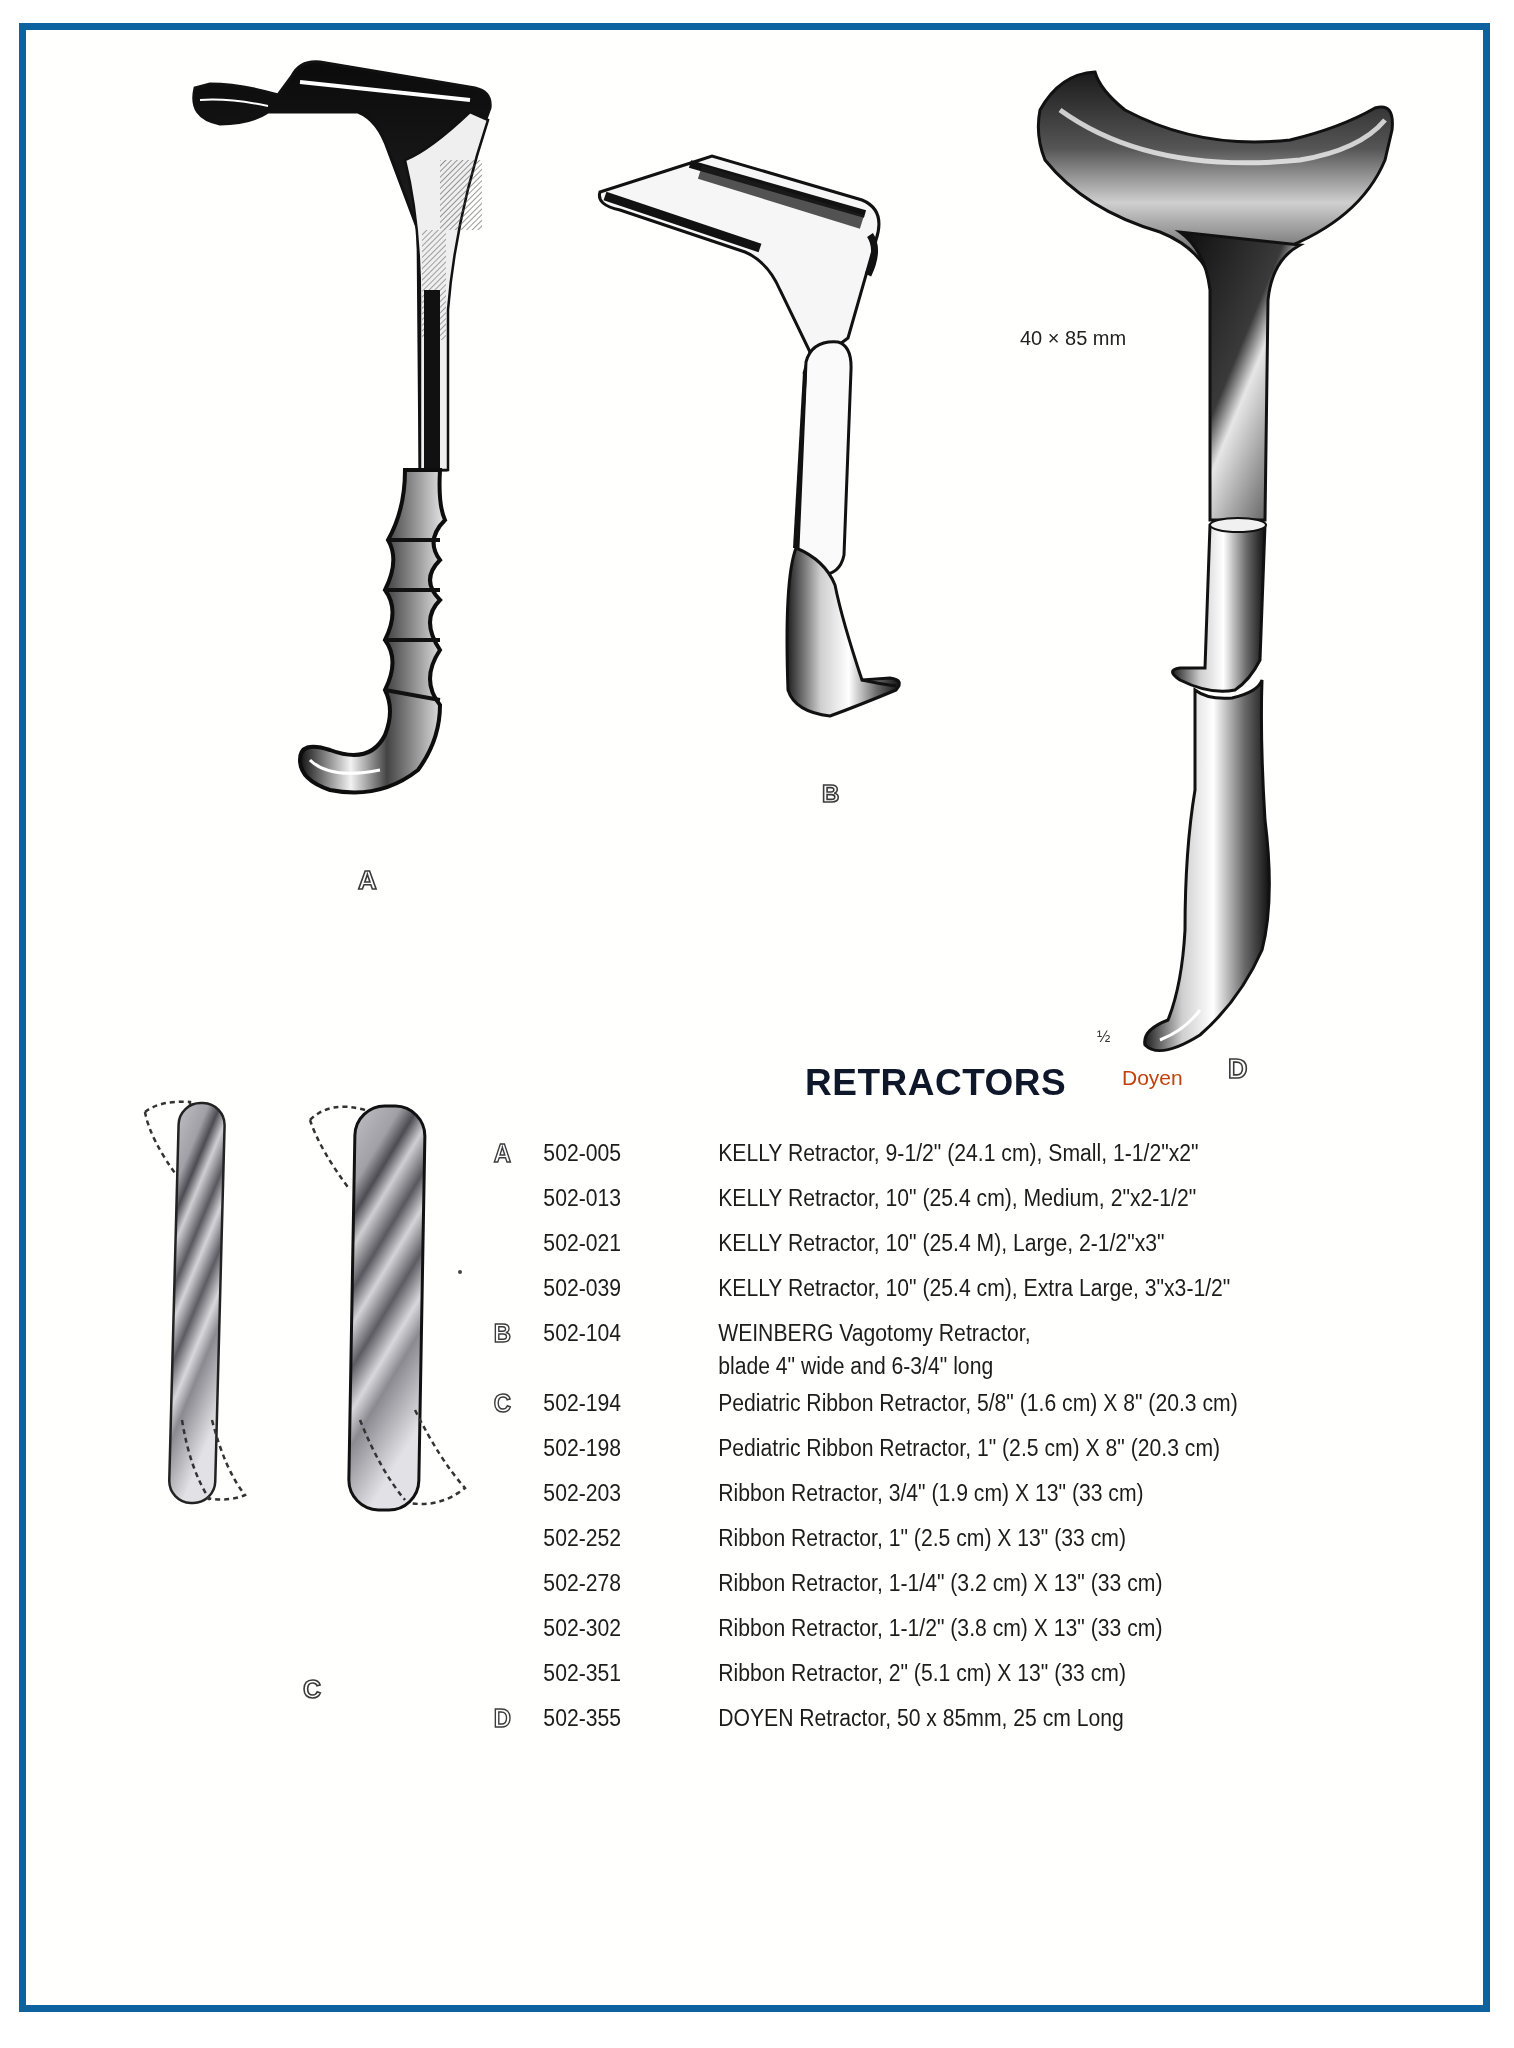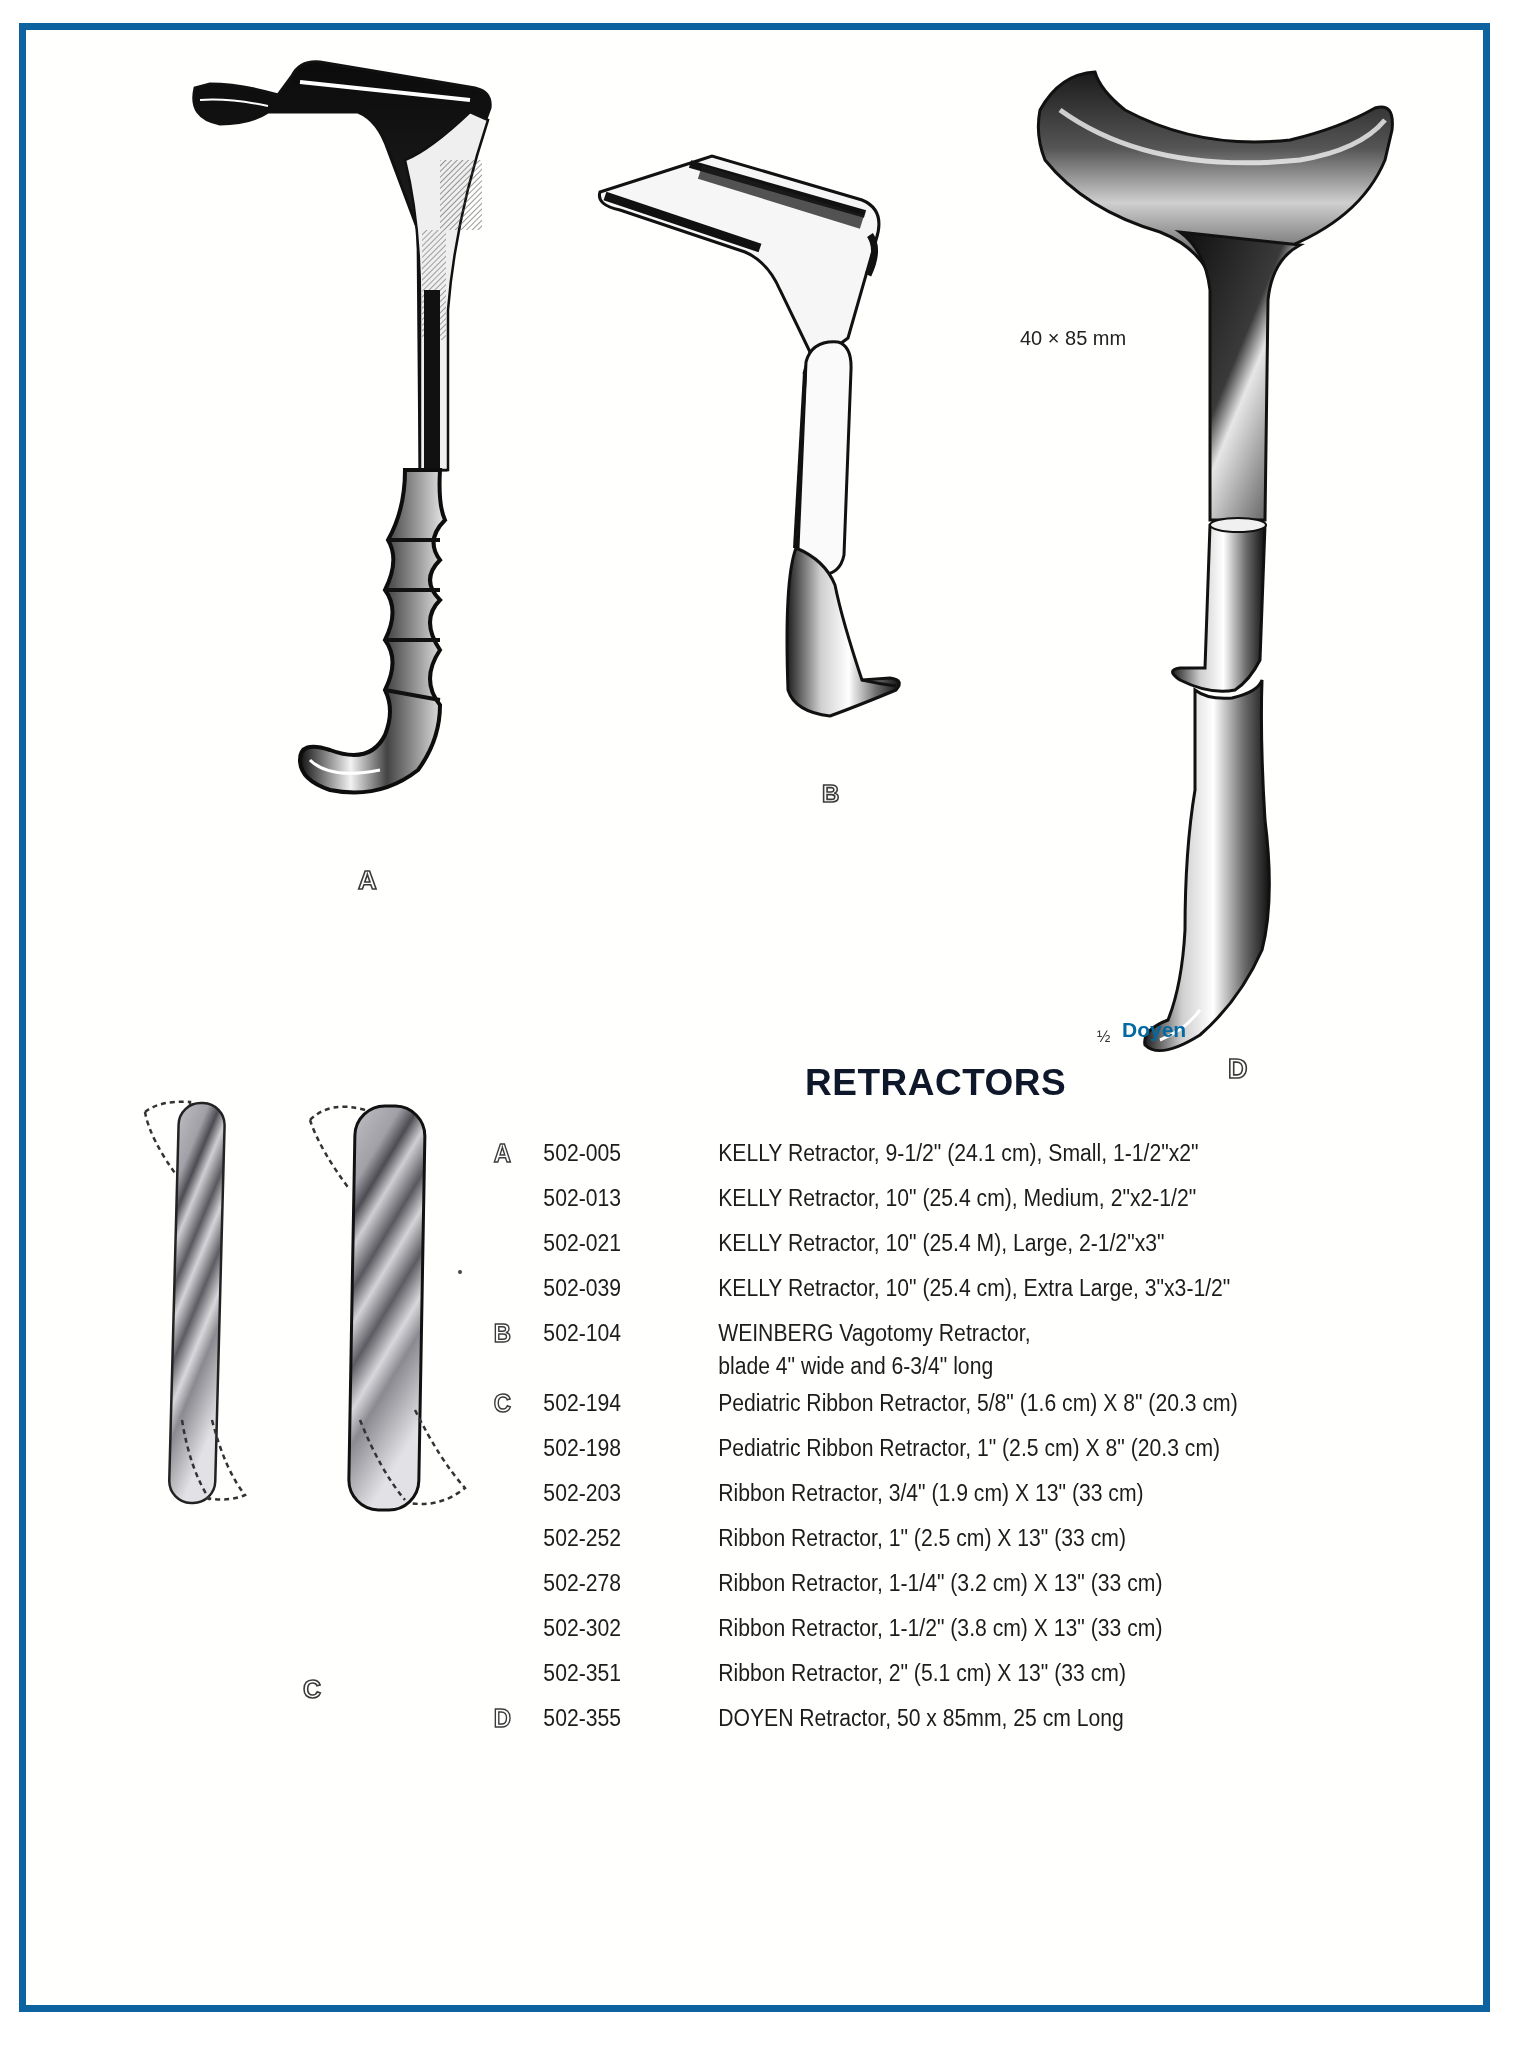--- a/index.html
+++ b/index.html
@@ -5,21 +5,21 @@
   html, body { margin: 0; padding: 0; background: #ffffff; }
   body { width: 1514px; height: 2048px; position: relative; overflow: hidden;
          font-family: "Liberation Sans", sans-serif; color: #1a1a1a; }
   .frame { position: absolute; left: 19px; top: 23px; width: 1457px; height: 1975px;
            border: 7px solid #0d62a0; background: #fffffd; }
   .fig-label { position: absolute; font-family: "Liberation Sans", sans-serif; font-weight: bold;
                font-size: 26px; color: #ffffff; -webkit-text-stroke: 1.6px #3a3a3a; line-height: 1; }
   .title { position: absolute; left: 805px; top: 1062px; font-size: 37px; font-weight: bold;
            letter-spacing: 0.5px; color: #0f172a; }
   .caption { position: absolute; font-size: 20px; color: #222; }
-  .doyen-cap { position: absolute; left: 1122px; top: 1018px; font-size: 21px; font-weight: bold; color: #0369a1; }
+  .doyen-cap { position: absolute; left: 1122px; top: 1066px; font-size: 21px; font-weight: normal; color: #c2410c; }
   .half { position: absolute; left: 1097px; top: 1028px; font-size: 16px; color: #333; }
   .table { position: absolute; left: 490px; top: 1138px; width: 900px; }
   .row { position: relative; height: 45px; font-size: 23px; line-height: 30px; transform: scaleX(0.92); transform-origin: left; }
   .row.tall { height: 70px; }
   .row .mark { position: absolute; left: 4px; top: 0; width: 30px; font-weight: bold; font-size: 26px;
                color: #fff; -webkit-text-stroke: 1.5px #3b3b3b; }
   .row .code { position: absolute; left: 58px; top: 0; color: #1c1c1c; }
   .row .desc { position: absolute; left: 248px; top: 0; color: #1c1c1c; white-space: nowrap; }
   .row .desc2 { position: absolute; left: 248px; top: 33px; color: #1c1c1c; white-space: nowrap; }
   svg { position: absolute; overflow: visible; }

